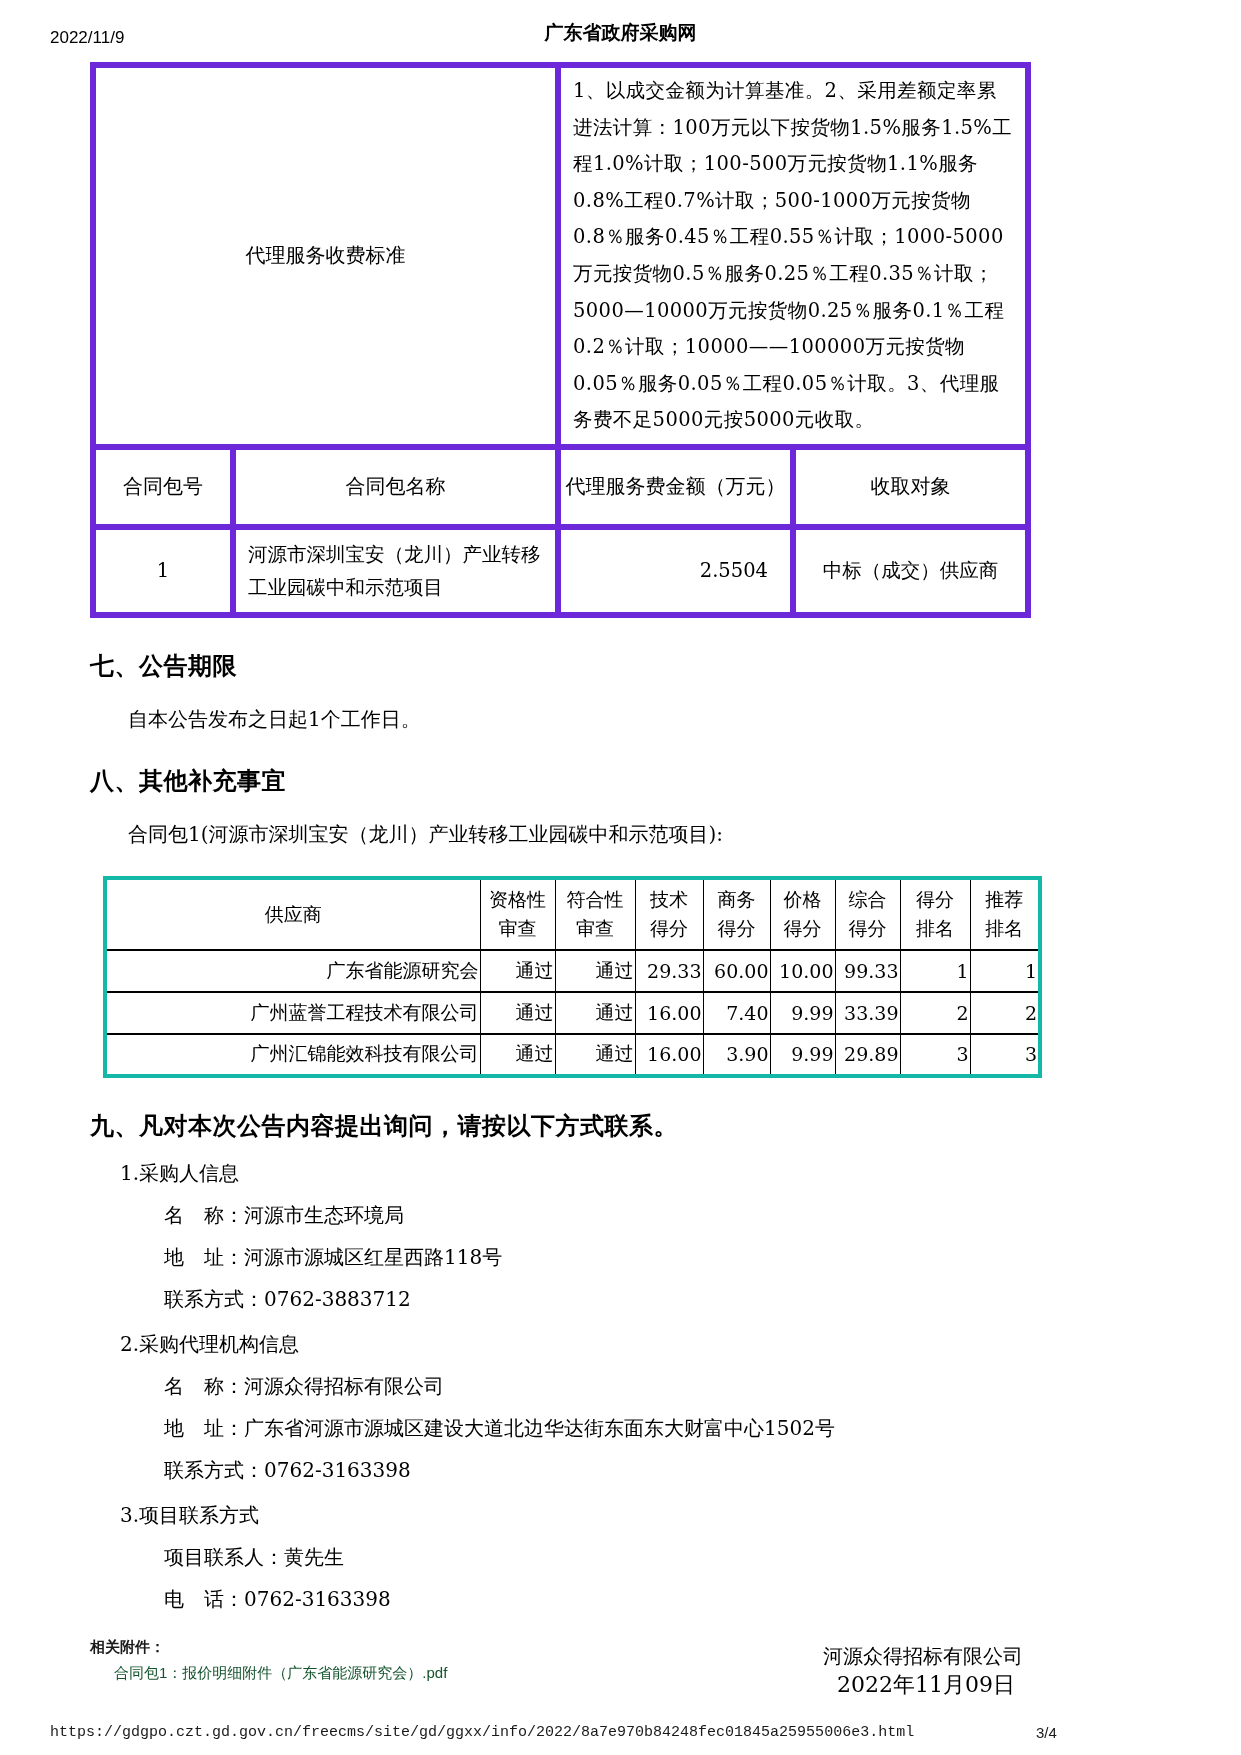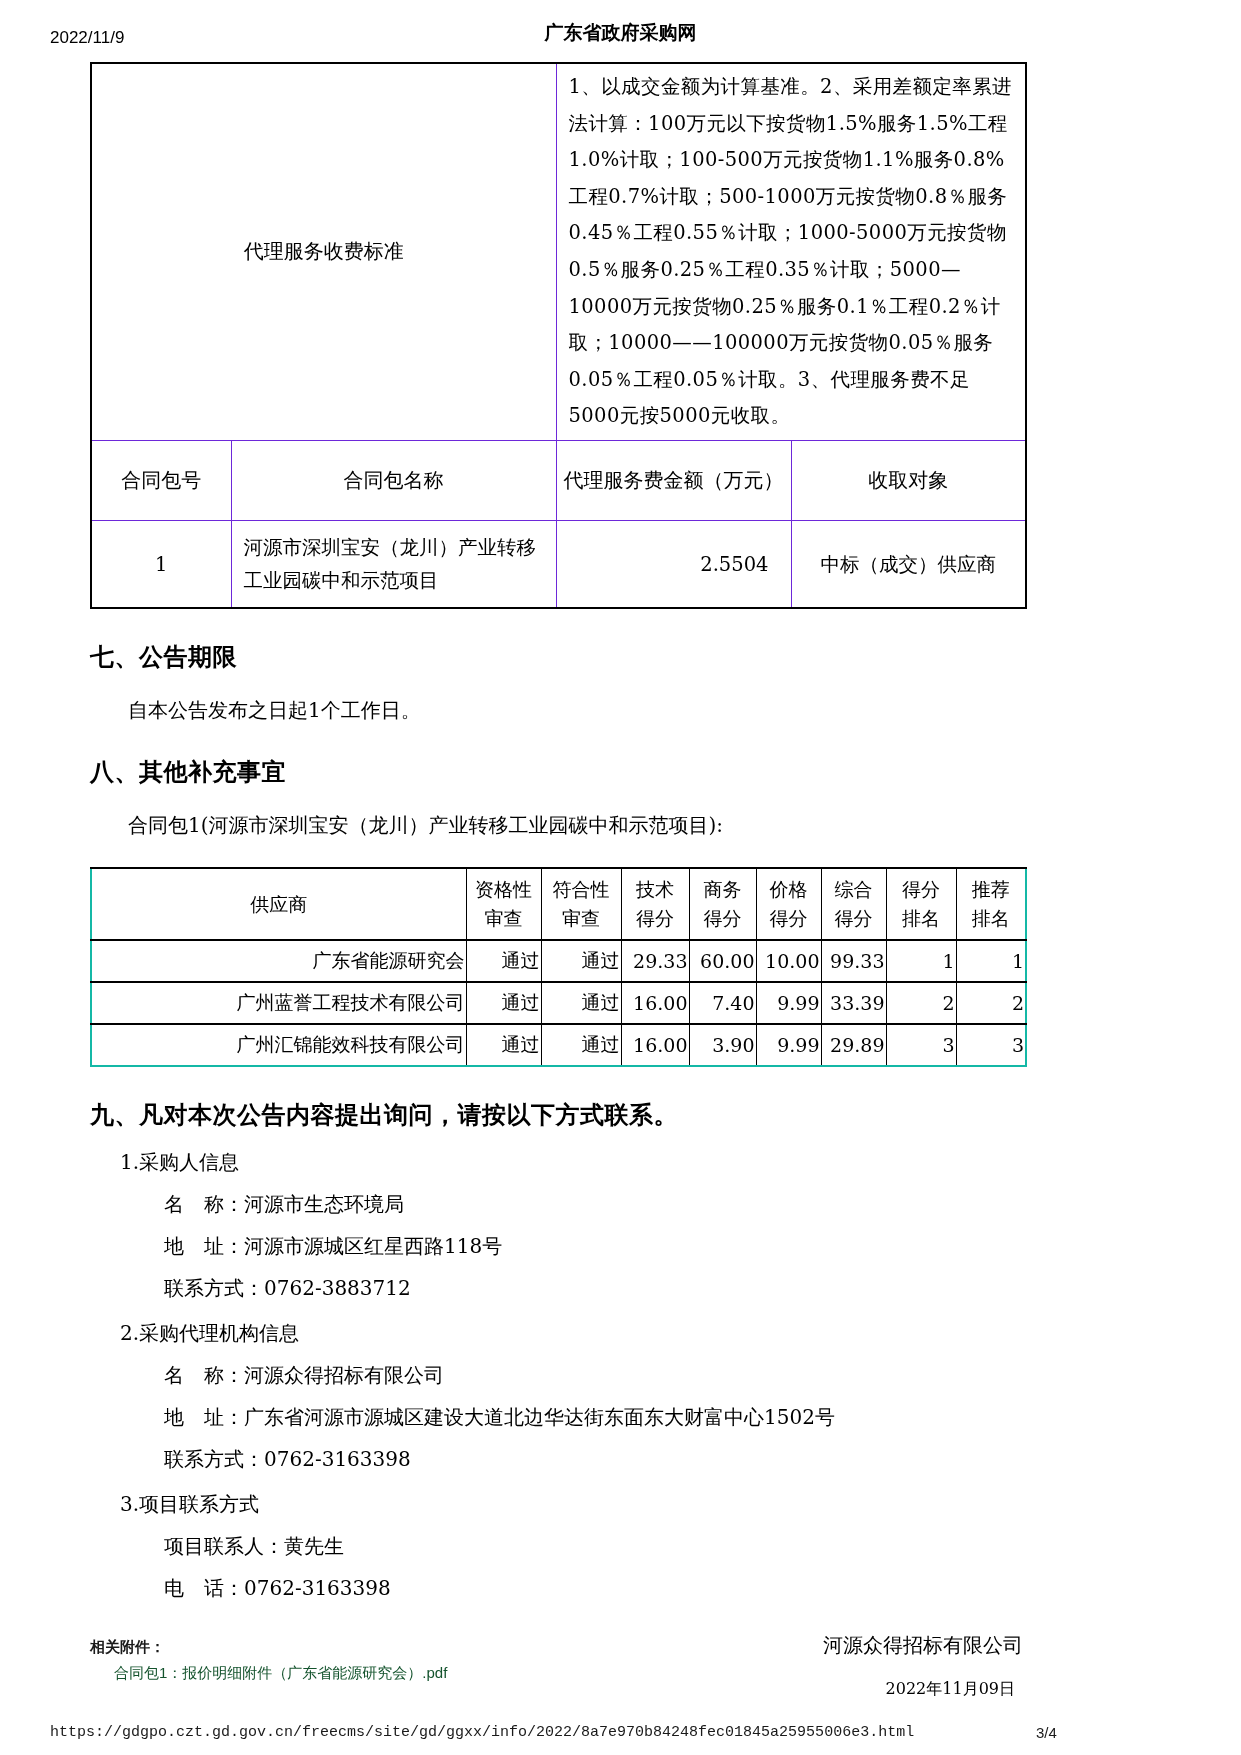--- a/index.html
+++ b/index.html
@@ -16,52 +16,52 @@
     font-family:"Liberation Sans","DejaVu Sans",sans-serif;
   }
   .hdr-date { width:200px; font-size:17px;margin-top:8px; }
   .hdr-title { flex:1; text-align:center; font-size:19px; font-weight:bold; }
   .hdr-spacer { width:200px; }
 
   .content { margin:14px 0 0 90px; width:935px; }
 
   table { border-collapse:collapse; width:935px; table-layout:fixed; }
   table.fee-table { border:2px solid #000; }
-  table.fee-table td { border:1px solid #6d28d9; }
+  table.fee-table td { border:6px solid #6d28d9; }
   .fee-label { text-align:center; font-size:20px; vertical-align:middle; }
   .fee-desc {
     font-size:19.5px; line-height:36.6px; padding:5px 10px 5px 12px;
     letter-spacing:0.4px; text-align:left; vertical-align:top;
   }
   .fee-head td { height:80px; text-align:center; font-size:20px; vertical-align:middle; }
   .fee-row td { height:88px; font-size:19.5px; vertical-align:middle; }
   .cell-center { text-align:center; }
   .cell-name { text-align:left; padding:8px 12px; line-height:33px; }
   .cell-amount { text-align:right; padding-right:22px; }
 
   h2.section {
     font-size:24px; font-weight:700; margin:32px 0 0 0; letter-spacing:0.5px;
   }
   .body-line { font-size:20px; margin:24px 0 0 38px; }
 
-  table.score-table { border:2px solid #14b8a6; margin-top:28px; }
+  table.score-table { border:4px solid #14b8a6; margin-top:28px;margin-left:13px; }
   table.score-table th, table.score-table td { border:1px solid #000; vertical-align:middle; }
   table.score-table tr { border-top:2px solid #000; }
   table.score-table th {
     height:72px; font-size:19px; font-weight:normal; text-align:center;
     line-height:29px; white-space:pre-line;
   }
   table.score-table td { height:42px; font-size:19px; text-align:right; }
 
   .contact-group-title { font-size:20px; margin:18px 0 0 30px; }
   .contact-line { font-size:20px; margin:15px 0 0 74px; }
 
   .signature { text-align:right; margin-top:30px; }
   .sig-company { font-size:20px; padding-right:2px; }
-  .sig-date { font-size:16px; padding-right:10px; margin-top:20px; }
+  .sig-date { font-size:22px; padding-right:10px; }
 
   .attachments {
     position:absolute; left:90px; bottom:72px;
     font-family:"Liberation Sans","DejaVu Sans",sans-serif; font-size:15px;
   }
   .attachments-label { font-weight:bold; color:#1a1a1a; }
   .attachment-link { display:block; margin:7px 0 0 24px; text-decoration:none; cursor:pointer; }
 
   .footer-url {
     position:absolute; left:50px; bottom:14px;

